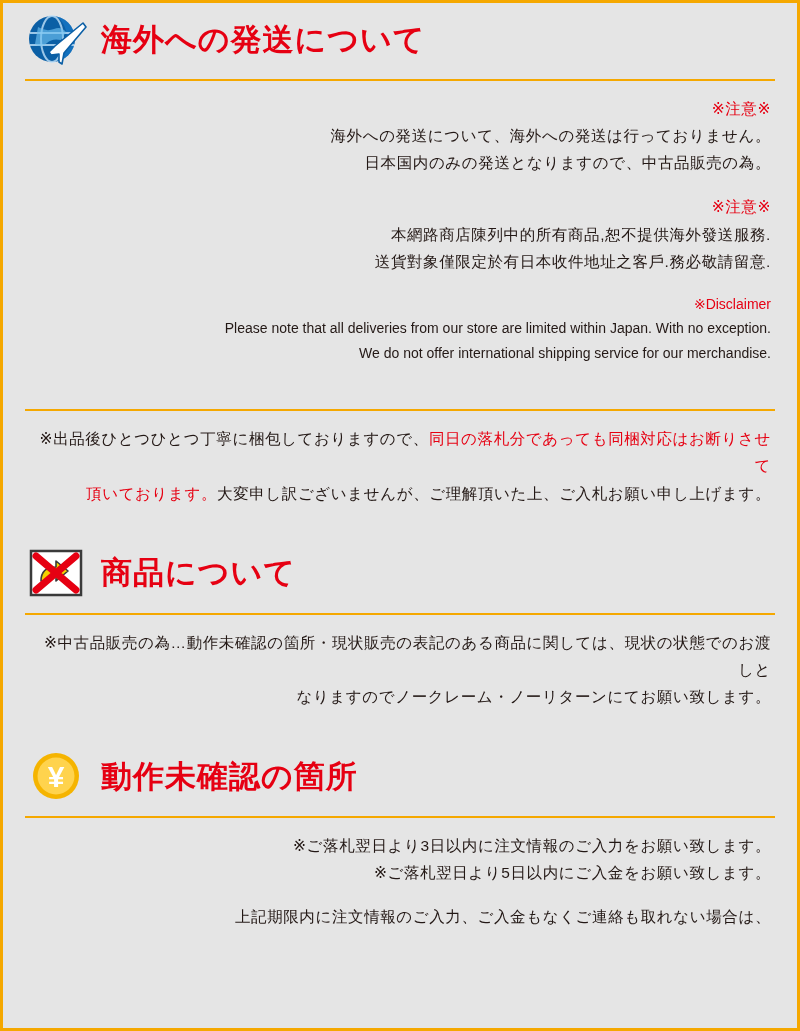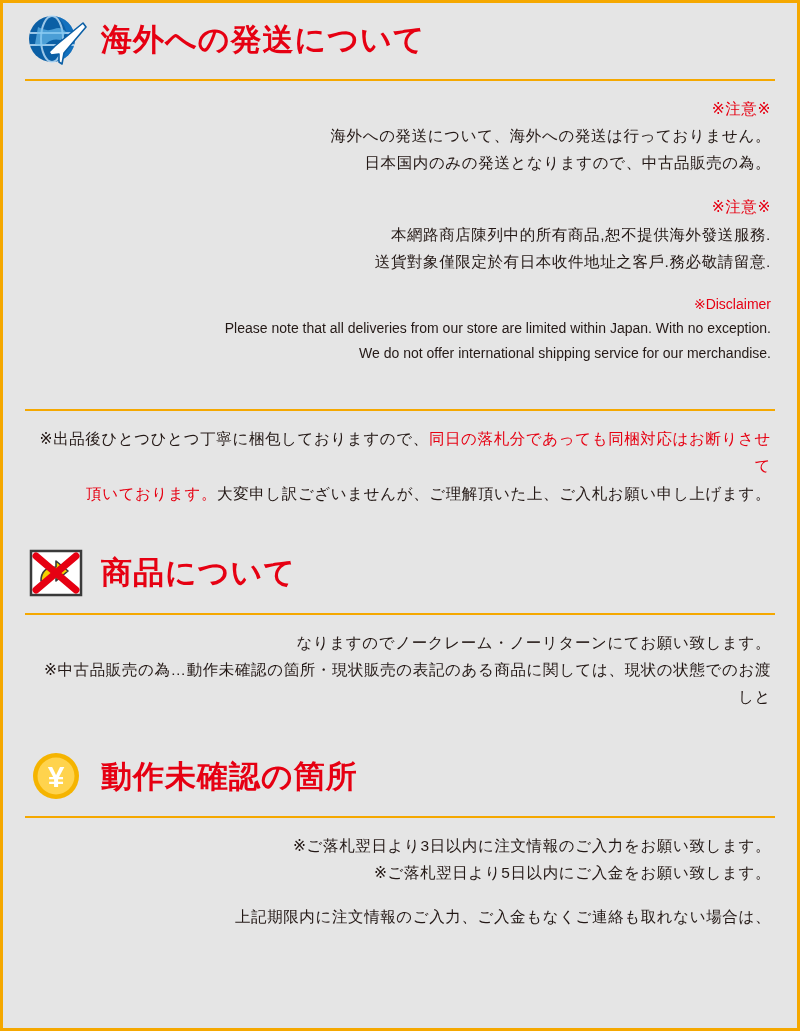--- a/index.html
+++ b/index.html
@@ -143,22 +143,22 @@
         <rect x="6" y="6" width="50" height="44" fill="#ffffff" stroke="#3a3a3a" stroke-width="2.5"></rect>
         <path d="M16 36 q0 -14 15 -14 l0 -6 l12 10 l-12 10 l0 -6 q-9 0 -9 6 z" fill="#f5d100" stroke="#3a3a3a" stroke-width="1.6" stroke-linejoin="round"></path>
         <path d="M11 11 L51 45 M51 11 L11 45" stroke="#e60012" stroke-width="7" stroke-linecap="round"></path>
       </svg>
     </span>
     <span class="sec-title">商品について</span>
   </div>
   <hr class="rule">
 
   <div class="body-block">
+    <p>※中古品販売の為…動作未確認の箇所・現状販売の表記のある商品に関しては、現状の状態でのお渡しと</p>
     <p> なりますのでノークレーム・ノーリターンにてお願い致します。</p>
-    <p>※中古品販売の為…動作未確認の箇所・現状販売の表記のある商品に関しては、現状の状態でのお渡しと</p>
   </div>
 
   <div class="sec-space-md"></div>
 
   <div class="sec-head">
     <span class="icon-box">
       <svg width="62" height="56" viewBox="0 0 62 56" aria-hidden="true">
         <circle cx="31" cy="28" r="23" fill="#f5b400"></circle>
         <circle cx="31" cy="28" r="18.5" fill="#ffd34d"></circle>
         <text x="31" y="39" text-anchor="middle" font-family="'Liberation Sans', sans-serif" font-size="30" font-weight="bold" fill="#ffffff">¥</text>

